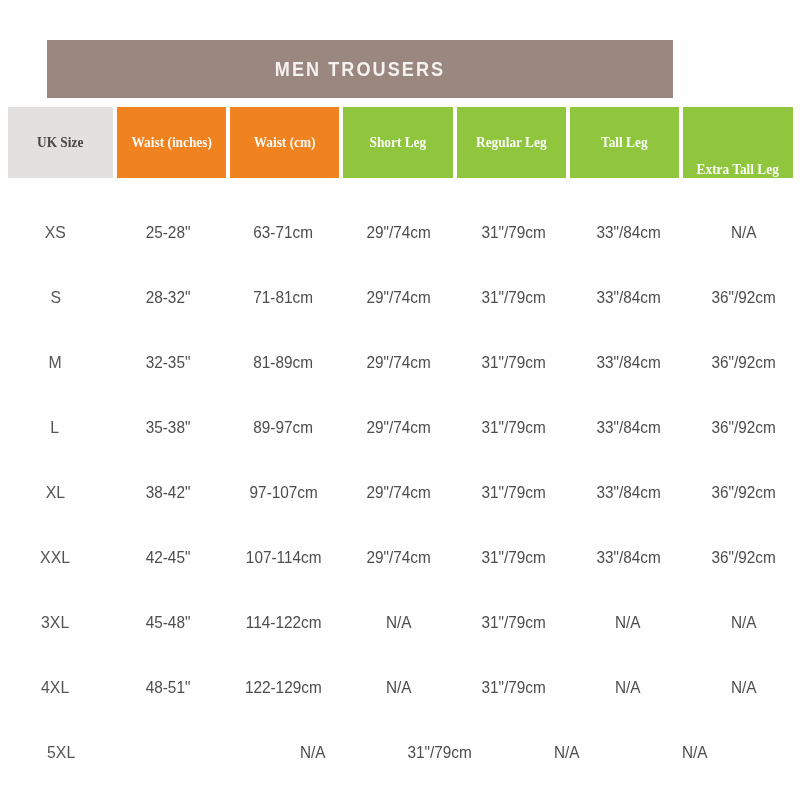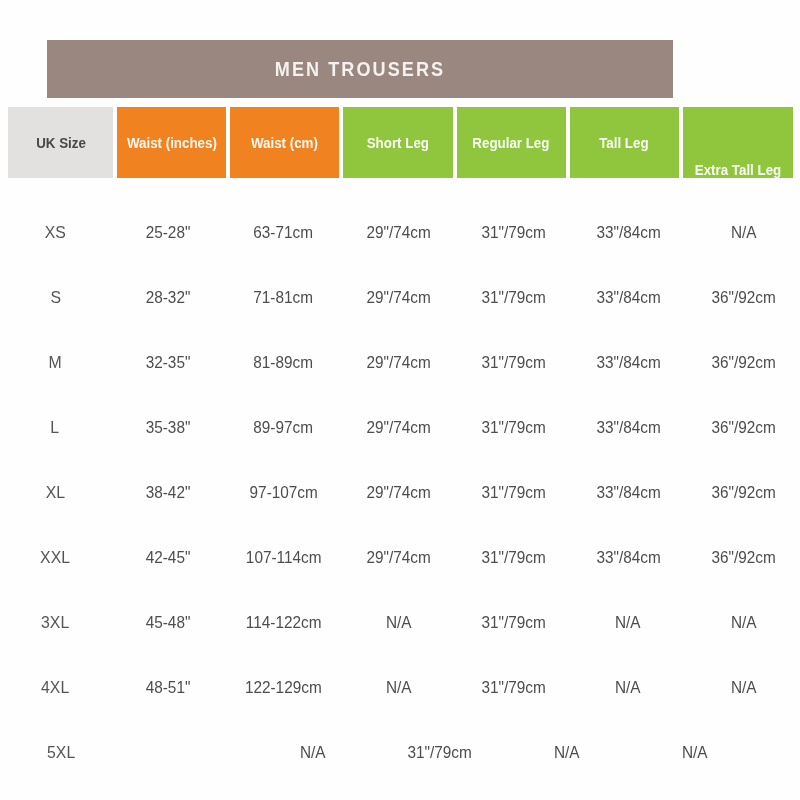--- a/index.html
+++ b/index.html
@@ -55,20 +55,21 @@
     display: flex;
     gap: 4px;
   }
   .hcell {
     height: 71px;
     display: flex;
     align-items: center;
     justify-content: center;
     box-sizing: border-box;
     padding: 0 4px;
+    font-family: Liberation Serif, serif;
   }
   .hcell-label {
     font-size: 14.5px;
     font-weight: 600;
     white-space: nowrap;
     transform: scaleX(0.92);
     transform-origin: center;
   }
   .hcell.neutral {
     background: #e3e1df;

